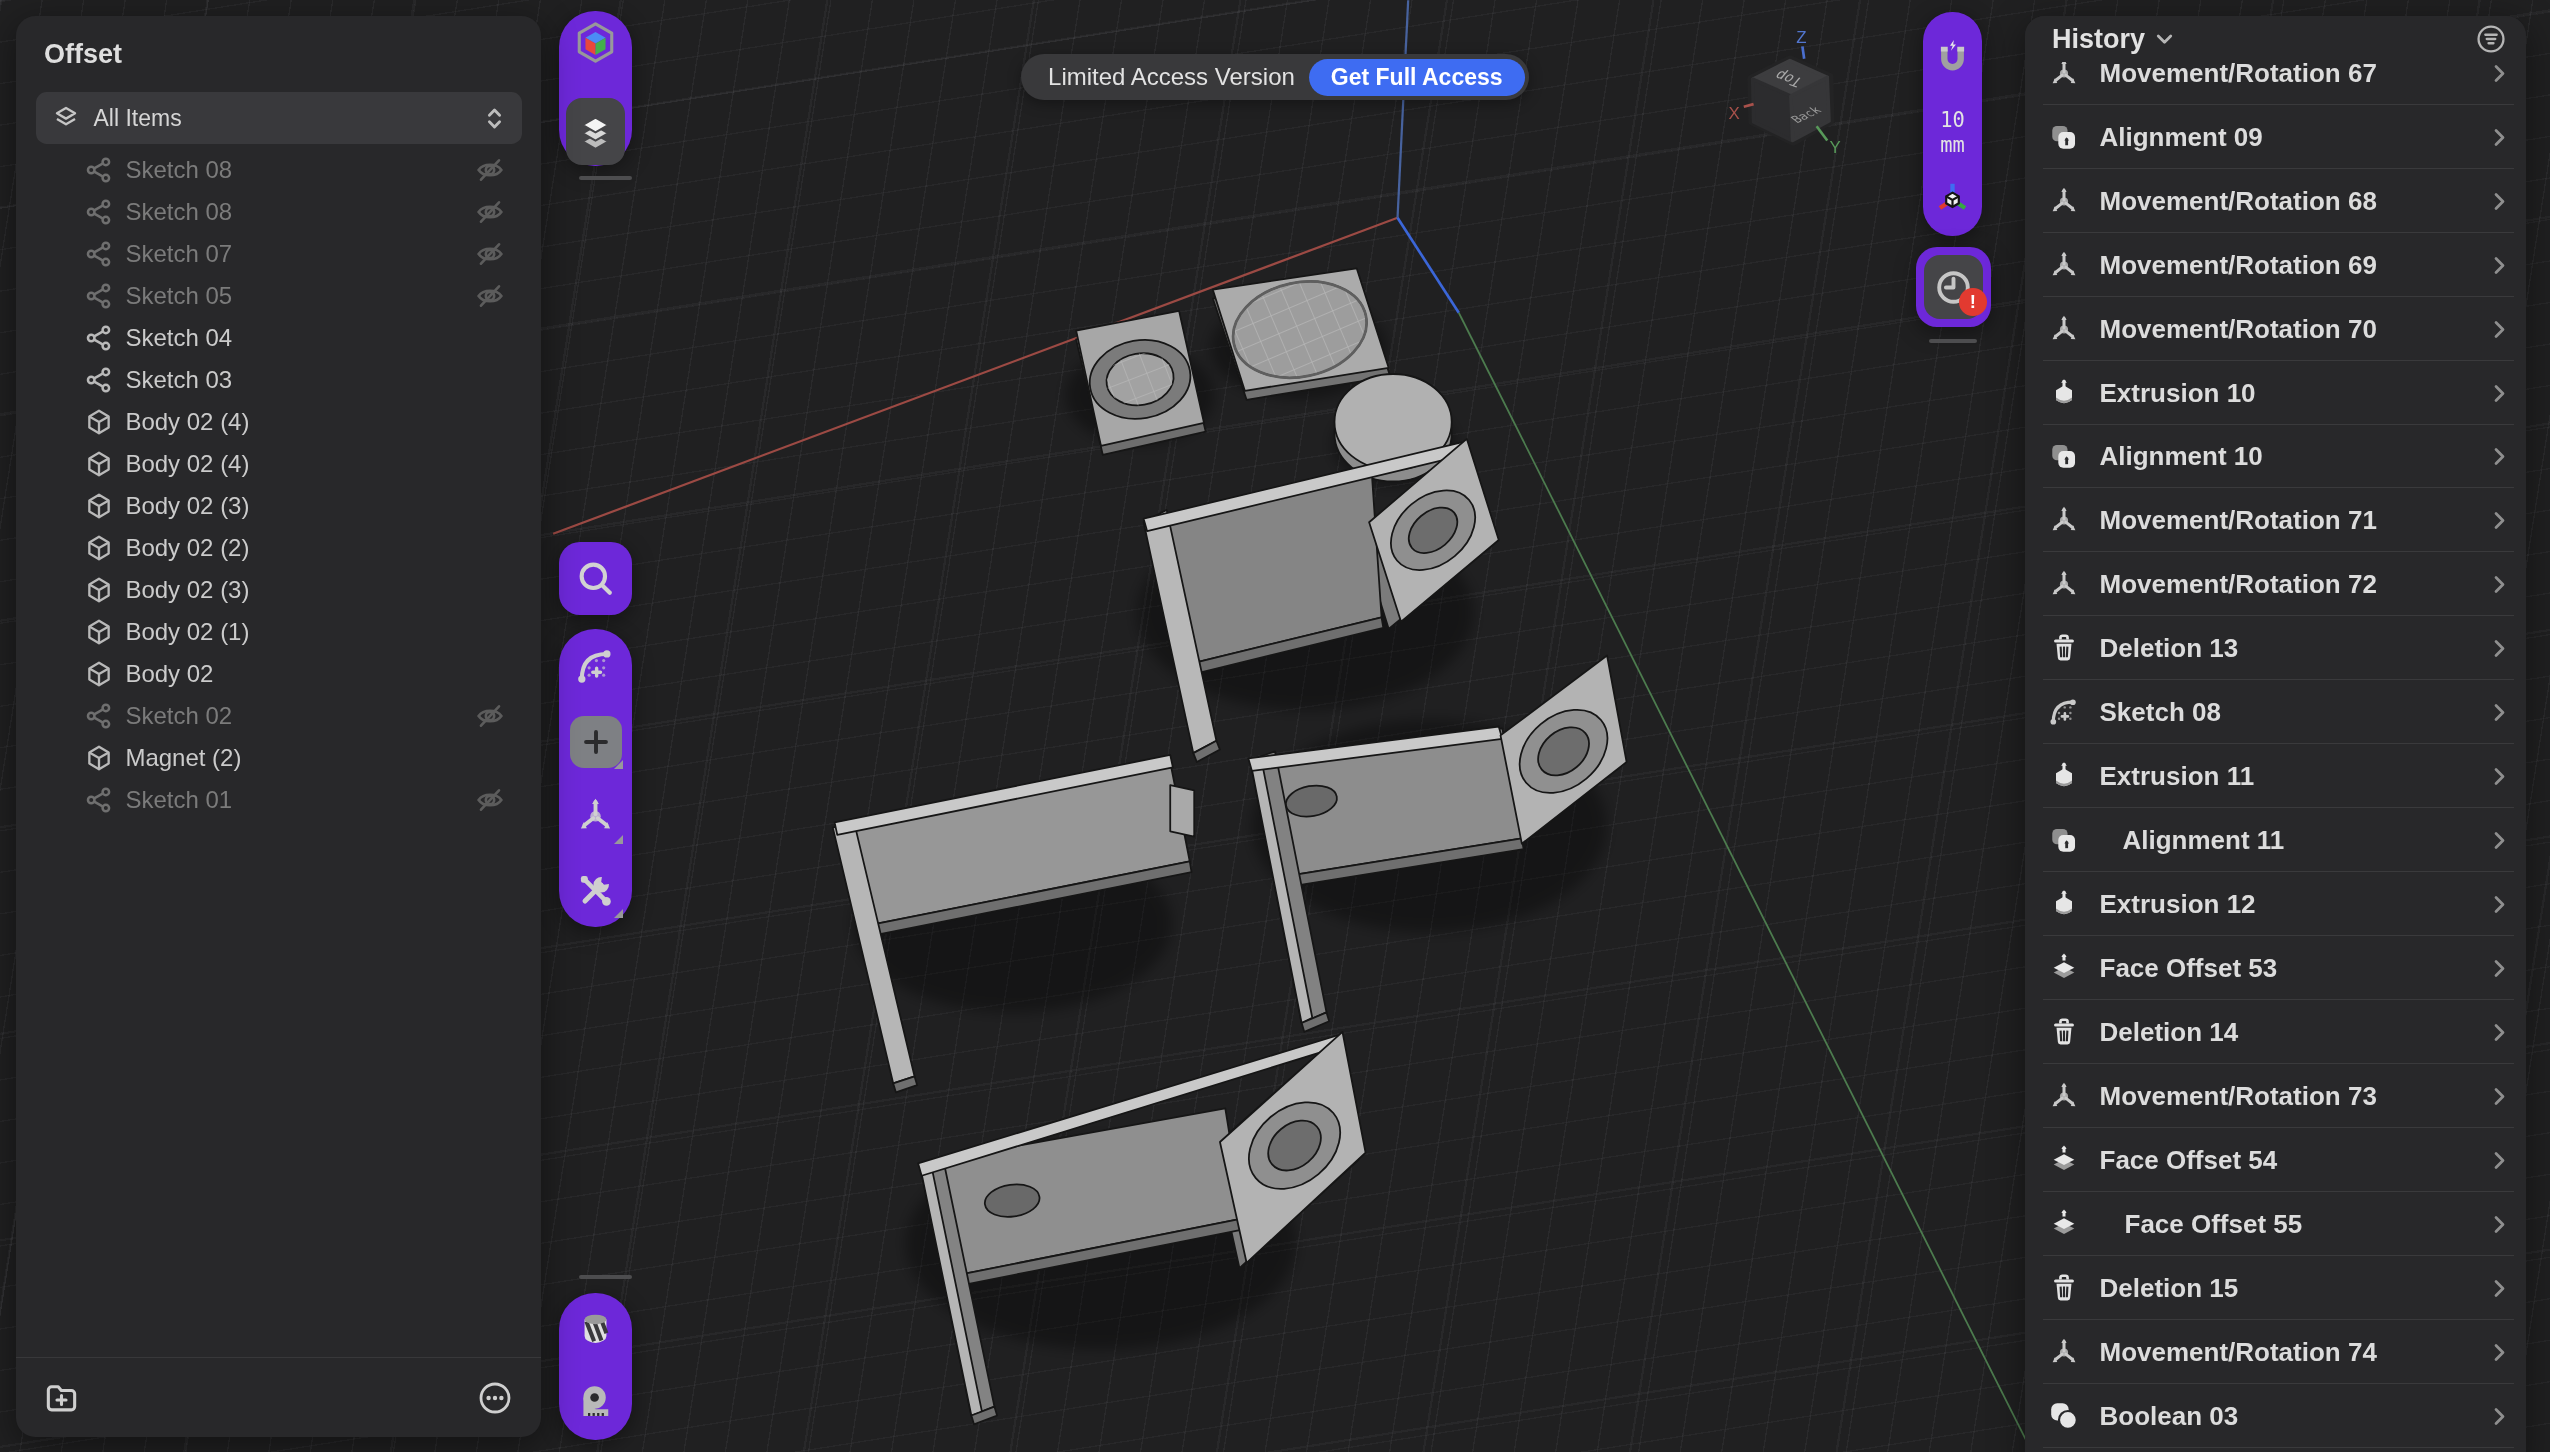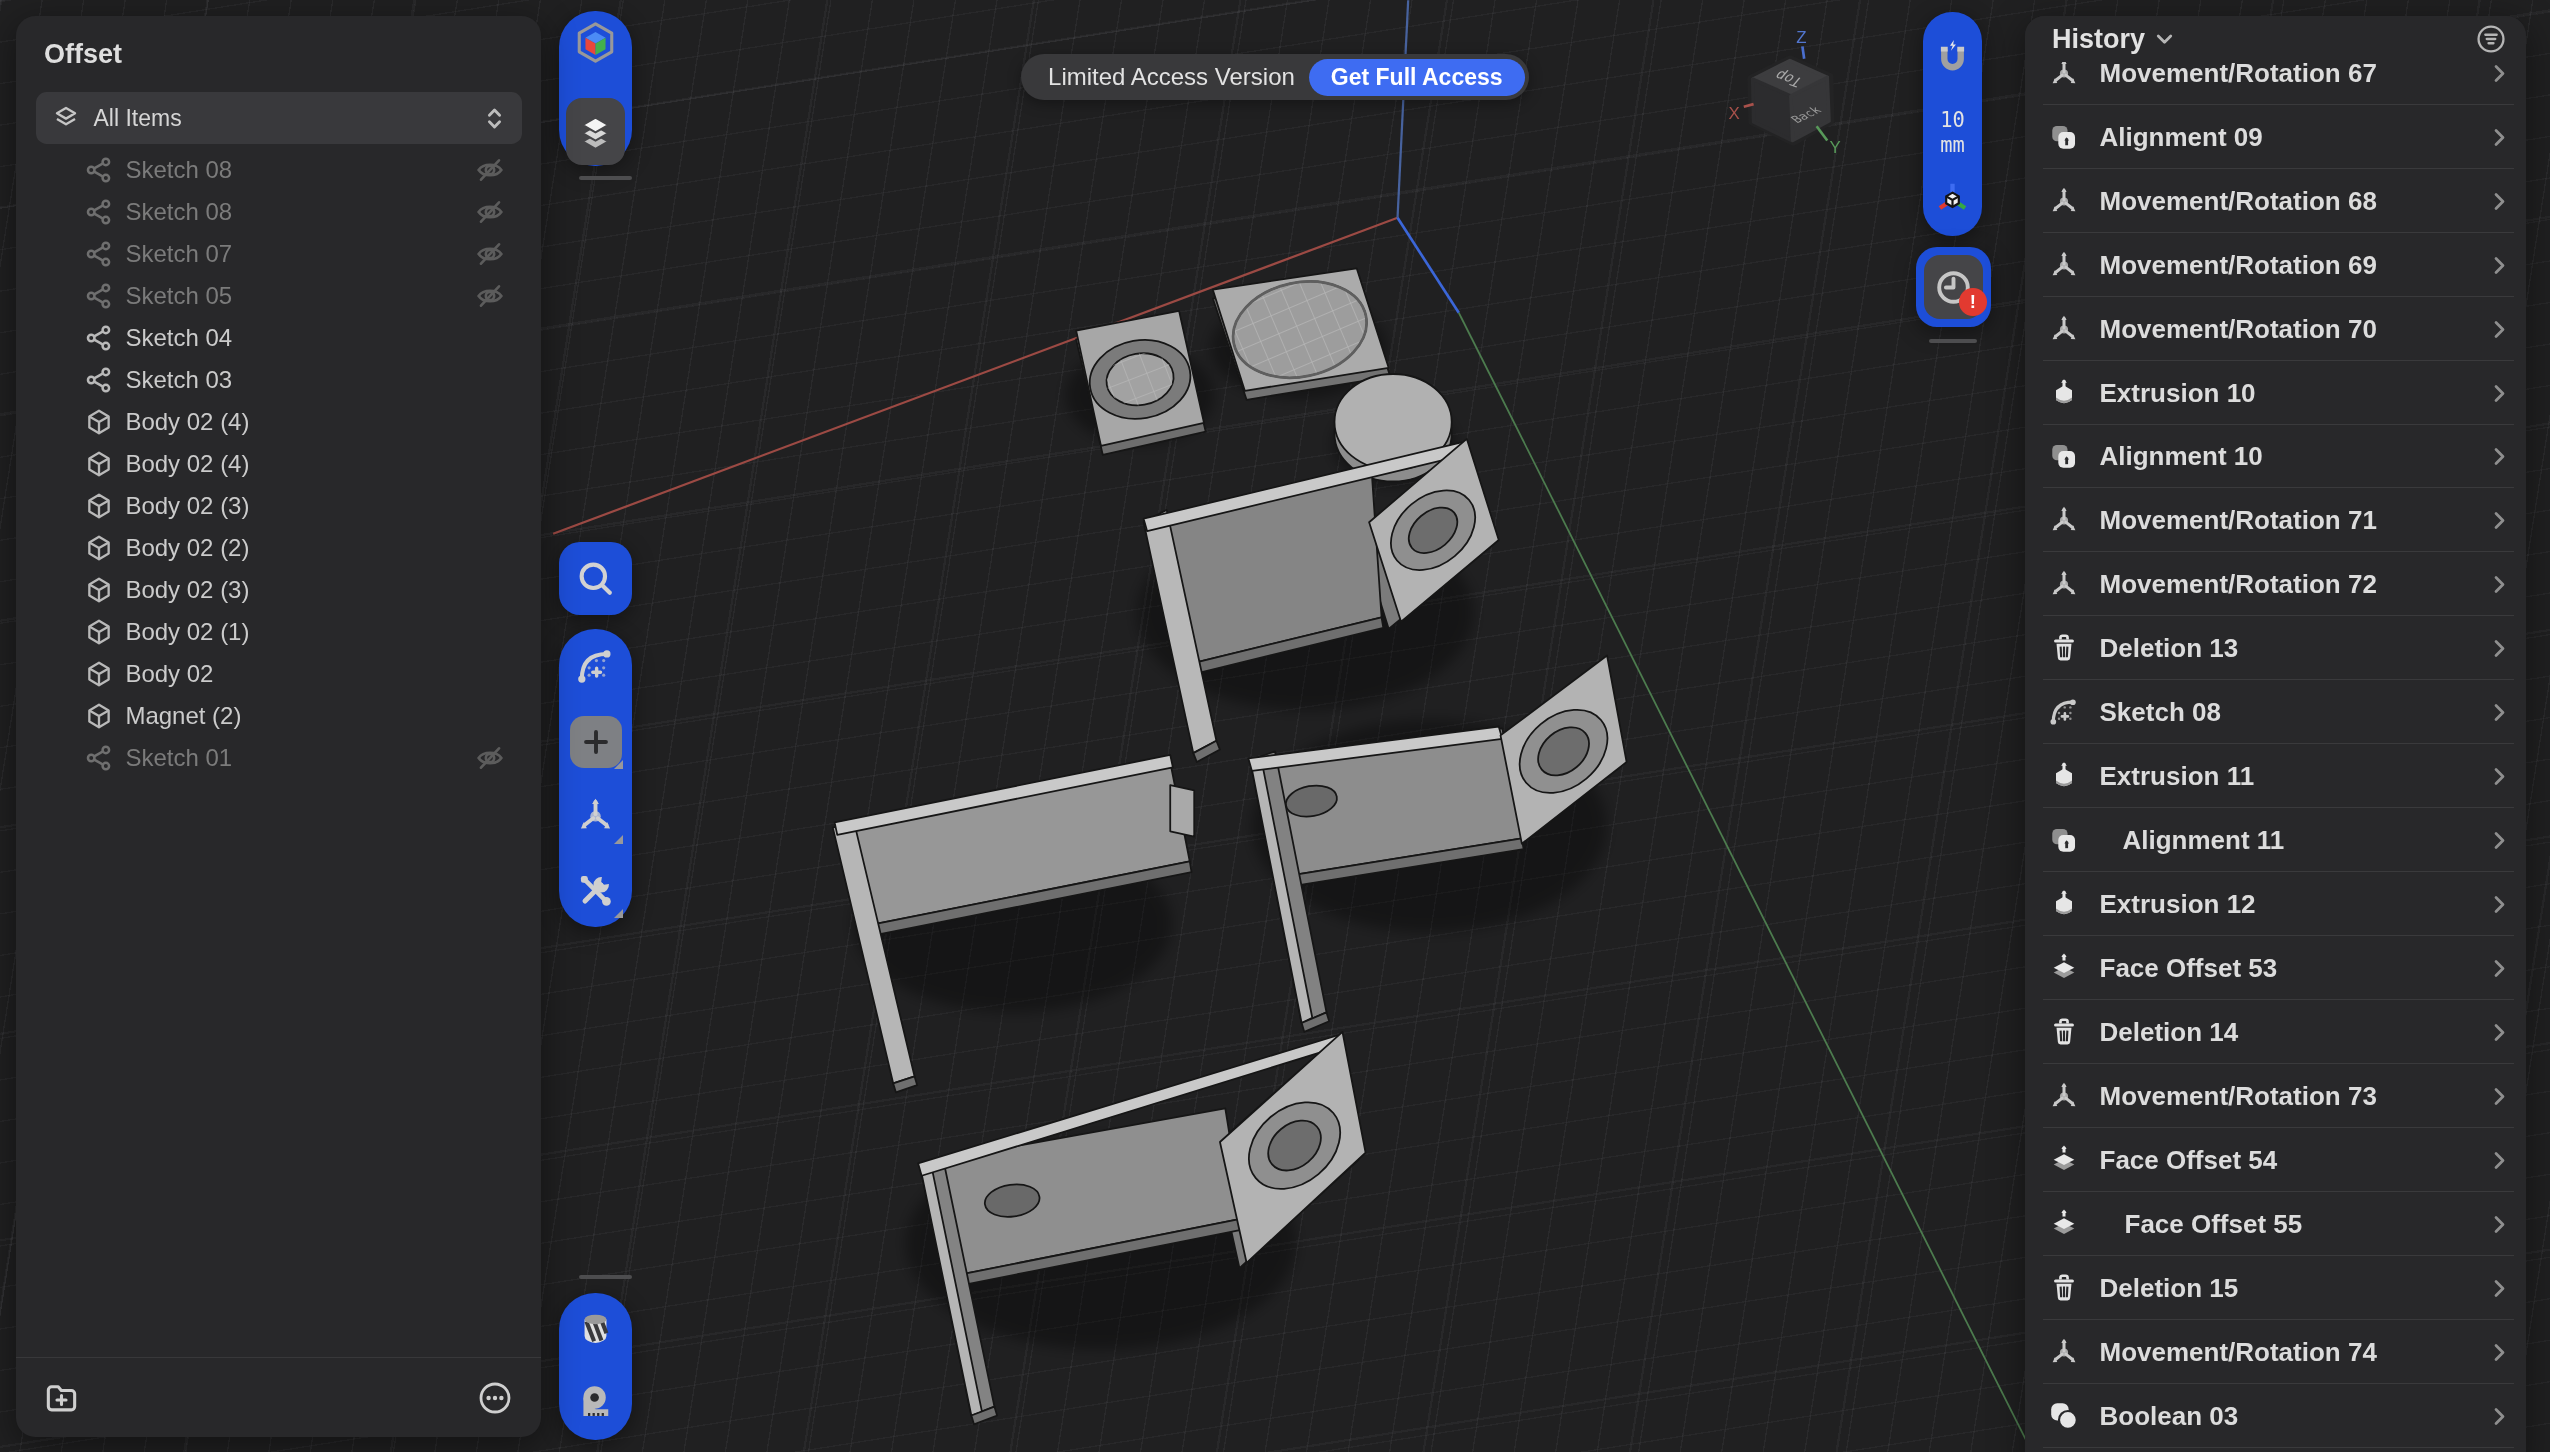--- a/index.html
+++ b/index.html
@@ -34,21 +34,21 @@
   .item-row .lbl{margin-left:12.4px;font-size:24px;white-space:nowrap;}
   .item-row .eye{width:30px;height:30px;margin-left:auto;color:#5c5c5c;}
   .item-row.dim{color:#7b7b7b;}
   .item-row.dim .ic{color:#6f6f6f;}
   #items-divider{position:absolute;left:0;top:1341px;width:100%;height:1.3px;background:rgba(255,255,255,.08);}
   #items-footer{position:absolute;left:0;top:1343px;width:100%;height:78px;}
   #items-footer .folder{position:absolute;left:27px;top:19.5px;width:37px;height:37px;color:#cfcfcf;}
   #items-footer .more{position:absolute;right:28px;top:21px;width:36px;height:36px;color:#cfcfcf;}
 
   
-  .vpill{position:absolute;background:#1d4ed8;border-radius:36px;z-index:4;box-shadow:0 5.3px 21px rgba(0,0,0,.4);}
+  .vpill{position:absolute;background:#6d28d9;border-radius:36px;z-index:4;box-shadow:0 5.3px 21px rgba(0,0,0,.4);}
   #pill-view{left:559px;top:10.7px;width:73px;height:155px;}
   #pill-view .btn-cube{position:absolute;left:15px;top:10.7px;width:43px;height:43px;}
   #pill-view .btn-layers{position:absolute;left:7px;top:87px;width:59px;height:67px;background:#454548;border-radius:16px;
     display:flex;align-items:center;justify-content:center;}
   #pill-view .btn-layers svg{width:39px;height:39px;}
   .handle{position:absolute;width:53px;height:4.4px;border-radius:2.7px;background:#4d4d4f;z-index:4;}
   #handle-top{left:579px;top:176px;}
   #handle-bottom{left:579px;top:1275px;}
   #btn-search{left:559px;top:542px;width:73px;height:73px;border-radius:21px;display:flex;align-items:center;justify-content:center;}
   #btn-search svg{width:39px;height:39px;color:#d2d2d2;}
@@ -519,20 +519,29 @@
           <span class="lbl">Body 02 (1)</span>
 
         </div>
         <div class="item-row">
           <svg class="ic" viewBox="0 0 32 32" width="28" height="28">
             <use href="#sym-body"></use>
           </svg>
           <span class="lbl">Body 02</span>
 
         </div>
+        <div class="item-row dim">
+          <svg class="ic" viewBox="0 0 32 32" width="28" height="28">
+            <use href="#sym-sketch-item"></use>
+          </svg>
+          <span class="lbl">Sketch 02</span>
+          <svg class="eye" viewBox="0 0 34 34" width="30" height="30">
+            <use href="#sym-eyeoff"></use>
+          </svg>
+        </div>
         <div class="item-row">
           <svg class="ic" viewBox="0 0 32 32" width="28" height="28">
             <use href="#sym-body"></use>
           </svg>
           <span class="lbl">Magnet (2)</span>
 
         </div>
         <div class="item-row dim">
           <svg class="ic" viewBox="0 0 32 32" width="28" height="28">
             <use href="#sym-sketch-item"></use>

